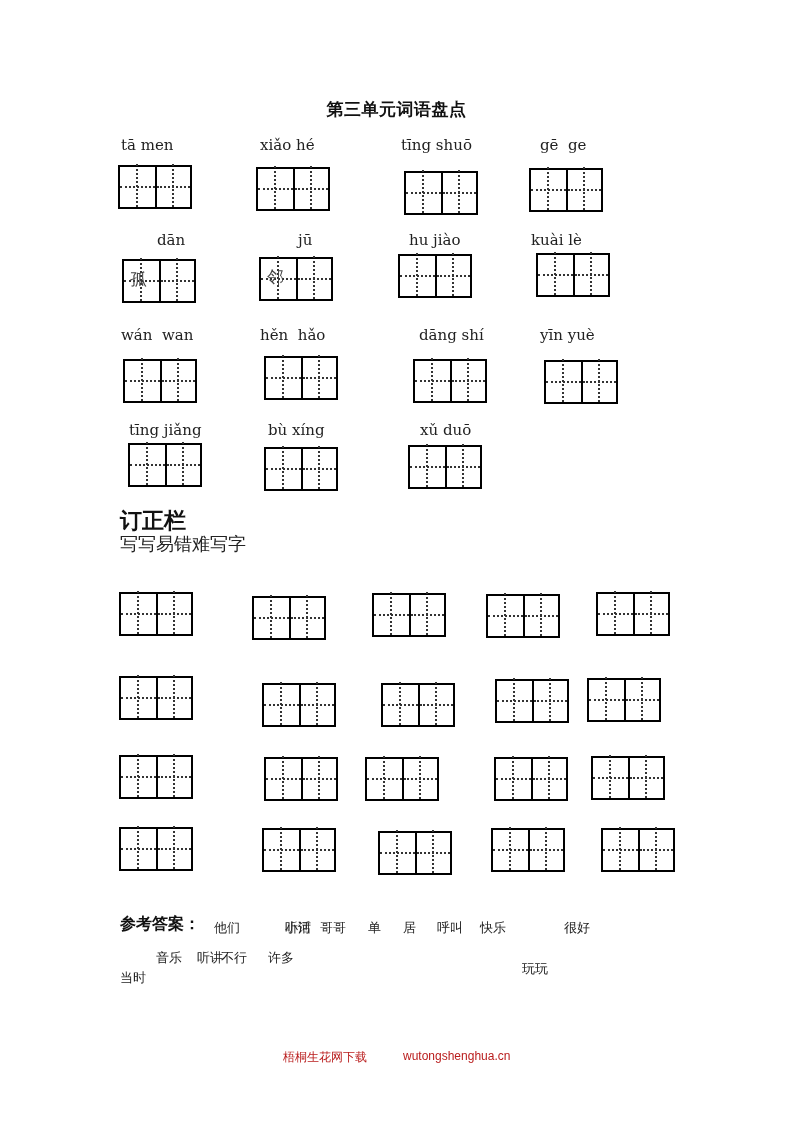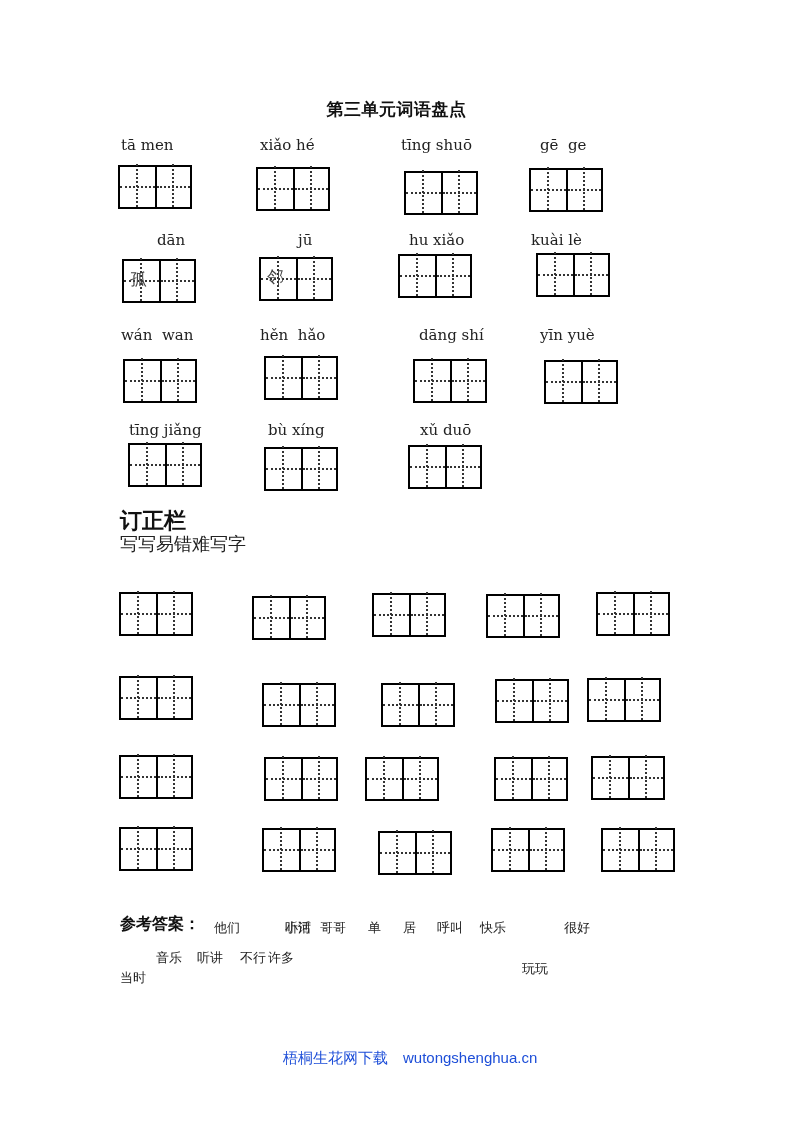--- a/index.html
+++ b/index.html
@@ -9,21 +9,21 @@
     .grid { position: absolute; width: 70px; height: 40px; border: 2px solid #000; box-sizing: content-box; display: flex; }
     .cell { position: relative; width: 35px; height: 40px; }
     .cell + .cell { border-left: 2px solid #000; width: 34px; }
     .cell::before { content: ""; position: absolute; left: 50%; top: -3px; bottom: 0; border-left: 2px dotted #333; transform: translateX(-1px); }
     .cell::after { content: ""; position: absolute; top: 50%; left: 0; right: 0; border-top: 2px dotted #333; transform: translateY(-1px); }
     .cell .hint { position: absolute; left: 6px; top: 7px; font-family: "DejaVu Serif", serif; font-size: 17px; color: #444; z-index: 2; }
     .section-title { position: absolute; left: 120px; top: 506px; font-size: 22px; font-weight: bold; }
     .section-sub { position: absolute; left: 120px; top: 532px; font-size: 18px; color: #222; }
     .answers-label { position: absolute; left: 120px; top: 914px; font-size: 16px; font-weight: bold; }
     .ans { position: absolute; font-size: 13px; color: #222; font-family: Liberation Serif, serif; }
-    .footer { position: absolute; top: 1049px; font-size: 15px; color: #1d4ed8; }
+    .footer { position: absolute; top: 1049px; font-size: 12px; color: #b91c1c; }
   </style>
 </head>
 <body>
 
 <div class="title">第三单元词语盘点</div>
 
 <div class="pinyin" style="left:121px;top:136px;">tā men</div>
 <div class="pinyin" style="left:260px;top:136px;">xiǎo hé</div>
 <div class="pinyin" style="left:401px;top:136px;">tīng shuō</div>
 <div class="pinyin" style="left:540px;top:136px;">gē  ge</div>
@@ -40,21 +40,21 @@
     <div class="cell"></div>
     <div class="cell"></div>
   </div>
 <div class="grid" style="left:529px;top:168px;">
     <div class="cell"></div>
     <div class="cell"></div>
   </div>
 
 <div class="pinyin" style="left:157px;top:231px;">dān</div>
 <div class="pinyin" style="left:298px;top:231px;">jū</div>
-<div class="pinyin" style="left:409px;top:231px;">hu xiǎo</div>
+<div class="pinyin" style="left:409px;top:231px;">hu jiào</div>
 <div class="pinyin" style="left:531px;top:231px;">kuài lè</div>
 
 <div class="grid" style="left:122px;top:259px;">
   <div class="cell">
       <span class="hint">孤</span>
     </div>
     <div class="cell"></div>
 </div>
 <div class="grid" style="left:259px;top:257px;">
   <div class="cell">
@@ -205,17 +205,17 @@
 <span class="ans" style="left:368px;top:919px;">单</span>
 <span class="ans" style="left:403px;top:919px;">居</span>
 <span class="ans" style="left:431px;top:919px;margin-left:6px;">呼叫</span>
 <span class="ans" style="left:480px;top:919px;">快乐</span>
 <span class="ans" style="left:522px;top:919px;margin-top:41px;">玩玩</span>
 <span class="ans" style="left:564px;top:919px;">很好</span>
 
 <span class="ans" style="left:120px;top:949px;margin-top:20px;">当时</span>
 <span class="ans" style="left:156px;top:949px;">音乐</span>
 <span class="ans" style="left:197px;top:949px;">听讲</span>
-<span class="ans" style="left:240px;top:949px;">不行</span>
+<span class="ans" style="left:221px;top:949px;">不行</span>
 <span class="ans" style="left:268px;top:949px;">许多</span>
 
 <div class="footer" style="left:283px;">梧桐生花网下载</div>
 <div class="footer" style="left:403px;font-family:'Liberation Sans',sans-serif;">wutongshenghua.cn</div>
 
 </body></html>

